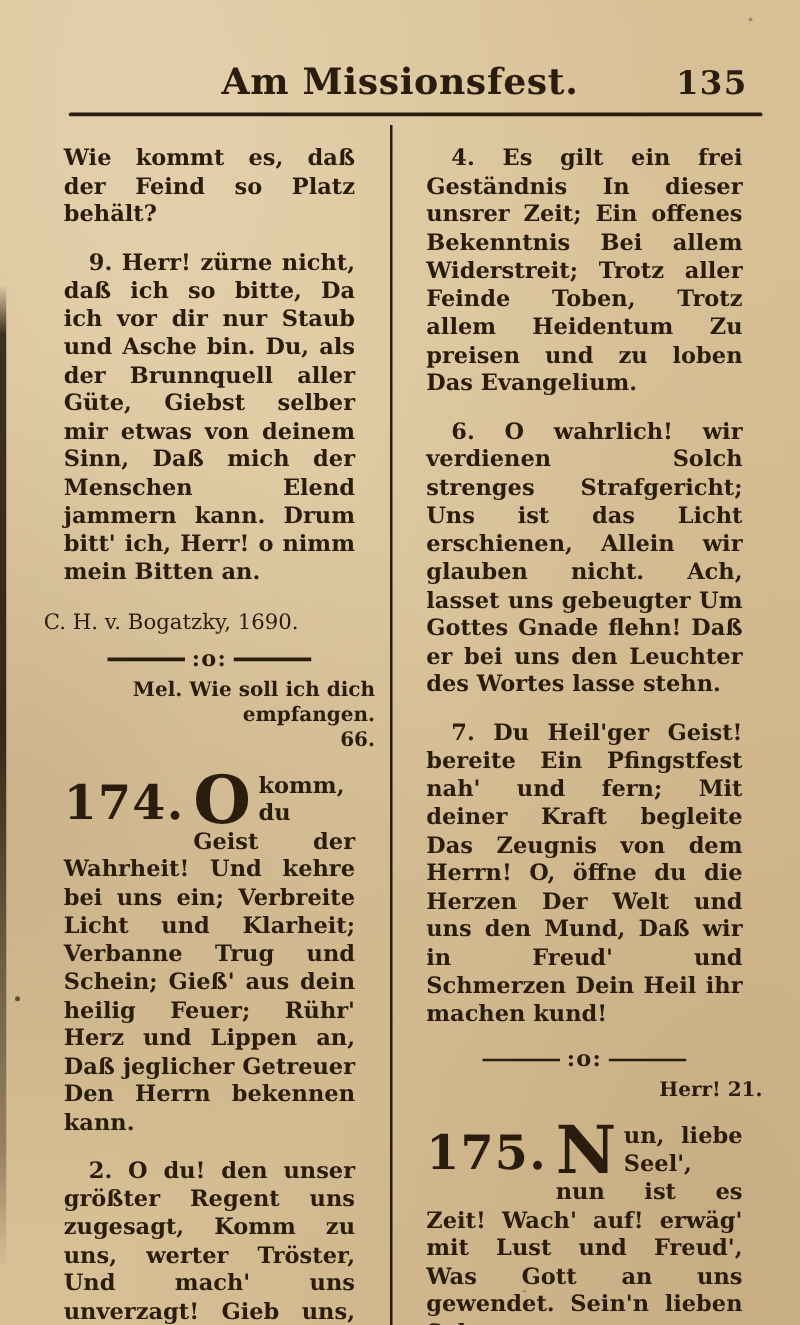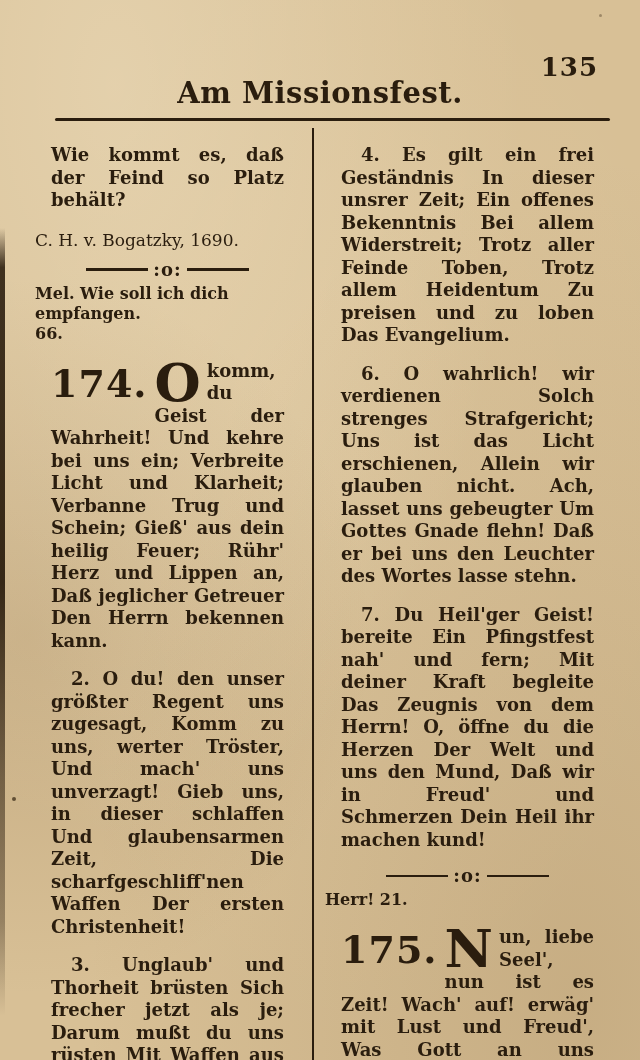--- a/index.html
+++ b/index.html
@@ -39,21 +39,21 @@
       rgba(35,22,8,0.35) 88%,
       rgba(35,22,8,0) 100%);
   }
   .speck { position: absolute; background: rgba(50,34,16,0.7); border-radius: 50%; }
   .speck.s1 { left: 12px; top: 797px; width: 4px; height: 4px; }
   .speck.s2 { left: 599px; top: 14px; width: 3px; height: 3px; opacity: .5; }
   .speck.s3 { left: 418px; top: 1032px; width: 3px; height: 2px; opacity: .4; }
 
   .hdr {
     position: relative;
-    padding-top: 76px;
+    padding-top: 48px;
   }
   .hdr-title {
     text-align: center;
     font-size: 29px;
     font-weight: bold;
     letter-spacing: 0.5px;
   }
   .hdr-pagenum {
     position: absolute;
     top: 52px;
@@ -111,21 +111,21 @@
     height: 2.5px;
     background: #2a1d0e;
   }
   .divider-text {
     font-size: 18px;
     font-weight: bold;
     letter-spacing: 1px;
     line-height: 18px;
   }
   .melody {
-    text-align: left;
+    text-align: right;
     font-size: 16px;
     line-height: 20px;
     font-weight: bold;
     margin: 4px 0 5px;
   }
   .hymn-start { margin: 0; text-indent: 0; }
   .hymn-number {
     float: left;
     font-size: 38px;
     line-height: 45px;
@@ -154,20 +154,21 @@
   <div class="hdr">
     <div class="hdr-title">Am Missionsfest.</div>
     <div class="hdr-pagenum">135</div>
     <div class="hdr-rule"></div>
   </div>
 
   <main class="columns">
 
     <section class="col col-left">
       <p class="para">Wie kommt es, daß der Feind so Platz behält?</p>
+      <p class="para verse">9. Herr! zürne nicht, daß ich so bitte, Da ich vor dir nur Staub und Asche bin. Du, als der Brunnquell aller Güte, Giebst selber mir etwas von deinem Sinn, Daß mich der Menschen Elend jammern kann. Drum bitt' ich, Herr! o nimm mein Bitten an.</p>
       <p class="attribution">C. H. v. Bogatzky, 1690.</p>
 
       <div class="divider-row">
         <span class="divider-line"></span>
         <span class="divider-text">:o:</span>
         <span class="divider-line"></span>
       </div>
 
       <div class="melody">
         <div>Mel. Wie soll ich dich empfangen.</div>

